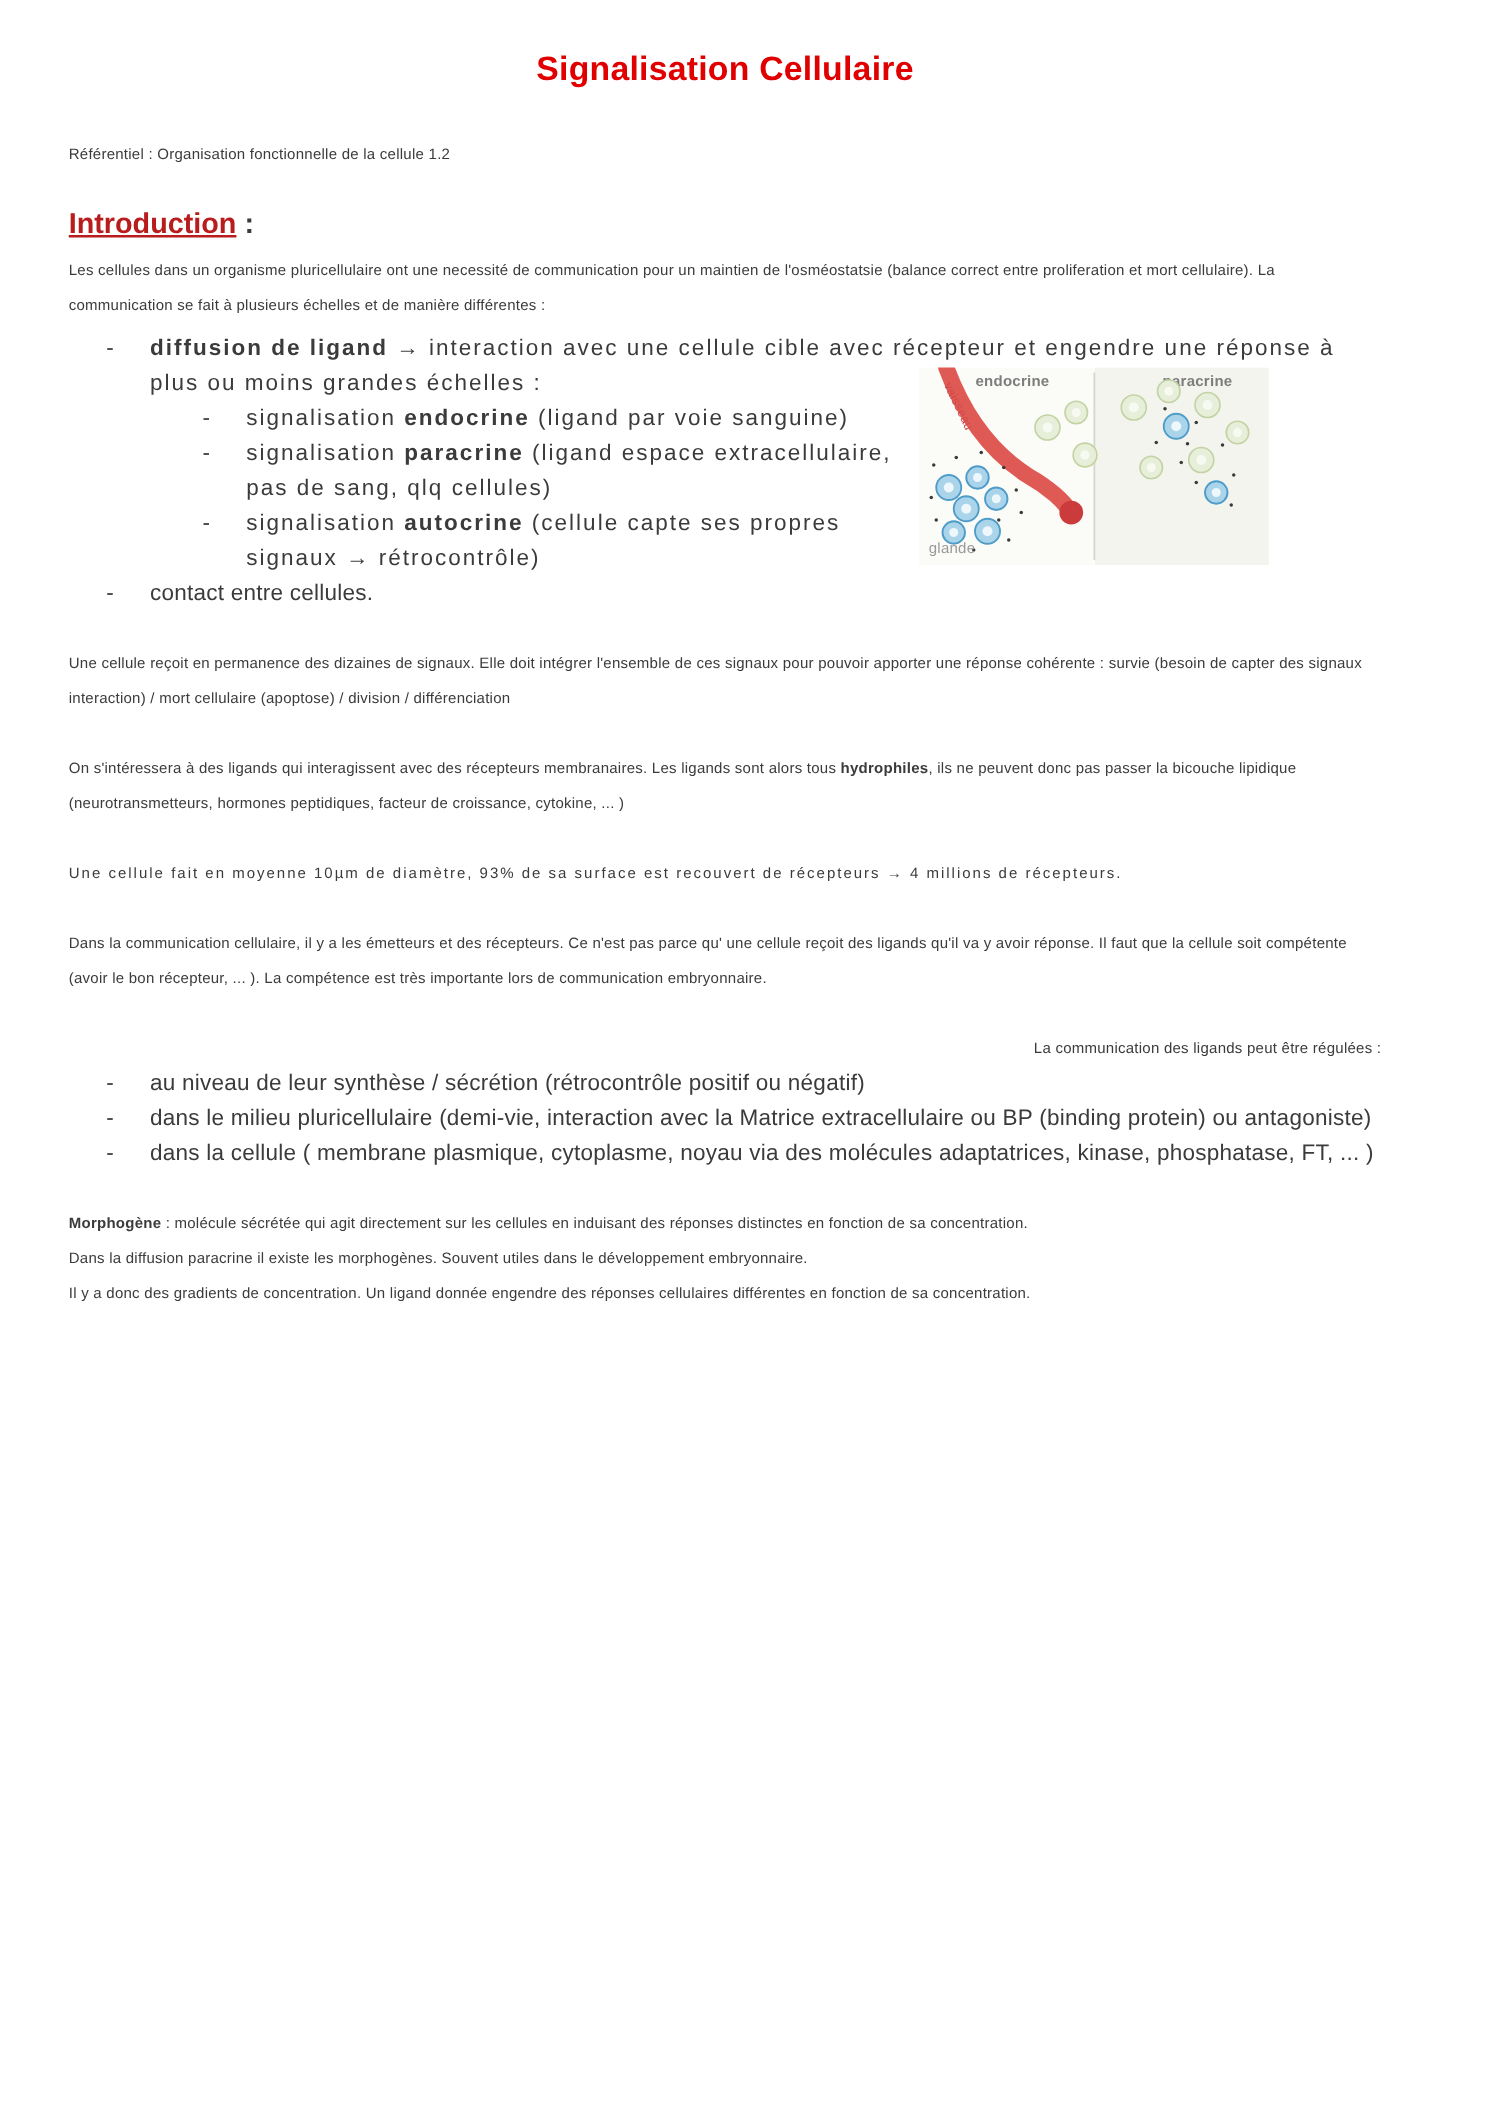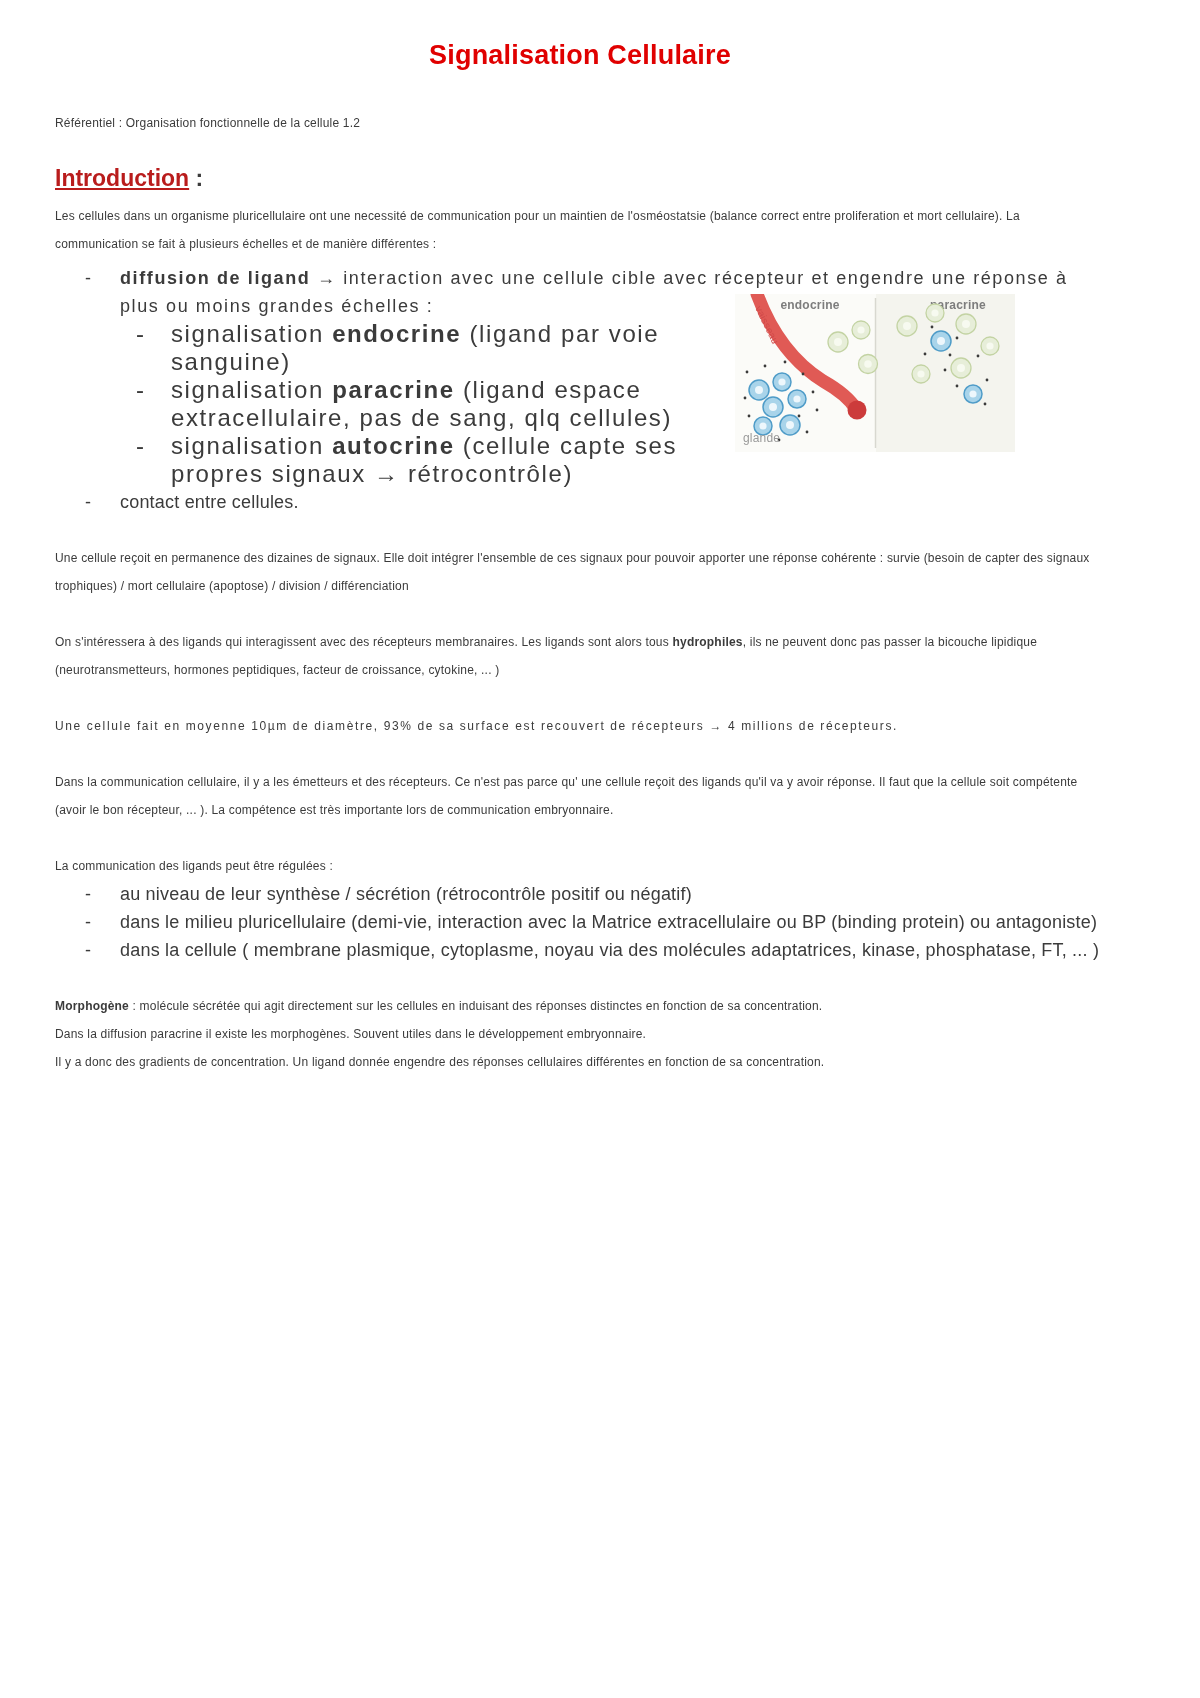--- a/index.html
+++ b/index.html
@@ -36,38 +36,38 @@
   h2.intro-heading .blue { color:#b91c1c;text-decoration:underline; }
   h2.intro-heading .black { color:#3b3b3b; font-weight:bold; }
   .p {
     font-size:12px;
     line-height:28px;
     letter-spacing:0.2px;
     margin-bottom:28px;
     text-align:left;
   }
   .p.tight { margin-bottom:6px; }
-  .p.nomb  { margin-bottom:0; }
+  .p.nomb  { margin-bottom:0;text-align:right; }
   .tracked { letter-spacing:1.6px; }
   b { font-weight:bold; }
 
   ul { list-style:none; text-indent:0; }
   ul.l1 { margin-bottom:28px; }
   ul.l1 > li {
     font-size:18px;
     line-height:28px;
     letter-spacing:0.2px;
     margin-left:30px;
     padding-left:35px;
     text-indent:-35px;
   }
   ul.l2 > li {
-    font-size:24px;
+    font-size:18px;
     line-height:28px;
-    margin-left:16px;
+    margin-left:42px;
     padding-left:35px;
     text-indent:-35px;
   }
   .mk {
     display:inline-block;
     width:35px;
     text-indent:0;
   }
   .clear { clear:both; }
 
@@ -188,21 +188,21 @@
 
       <ul class="l2">
         <li><span class="mk">-</span><span class="tracked"><span>signalisation </span><b>endocrine</b><span> (ligand par voie sanguine)</span></span></li>
         <li><span class="mk">-</span><span class="tracked"><span>signalisation </span><b>paracrine</b><span> (ligand espace extracellulaire, pas de sang, qlq cellules)</span></span></li>
         <li><span class="mk">-</span><span class="tracked"><span>signalisation </span><b>autocrine</b><span> (cellule capte ses propres signaux → rétrocontrôle)</span></span></li>
       </ul>
     </li>
     <li><span class="mk">-</span><span>contact entre cellules.</span></li>
   </ul>
 
-  <div class="p clear">Une cellule reçoit en permanence des dizaines de signaux. Elle doit intégrer l'ensemble de ces signaux pour pouvoir apporter une réponse cohérente : survie (besoin de capter des signaux trophiques) / mort cellulaire (apoptose) / division / différenciation</div>
+  <div class="p clear">Une cellule reçoit en permanence des dizaines de signaux. Elle doit intégrer l'ensemble de ces signaux pour pouvoir apporter une réponse cohérente : survie (besoin de capter des signaux interaction) / mort cellulaire (apoptose) / division / différenciation</div>
 
   <div class="p"><span>On s'intéressera à des ligands qui interagissent avec des récepteurs membranaires. Les ligands sont alors tous </span><b>hydrophiles</b><span>, ils ne peuvent donc pas passer la bicouche lipidique (neurotransmetteurs, hormones peptidiques, facteur de croissance, cytokine, ... )</span></div>
 
   <div class="p tracked">Une cellule fait en moyenne 10µm de diamètre, 93% de sa surface est recouvert de récepteurs → 4 millions de récepteurs.</div>
 
   <div class="p">Dans la communication cellulaire, il y a les émetteurs et des récepteurs. Ce n'est pas parce qu' une cellule reçoit des ligands qu'il va y avoir réponse. Il faut que la cellule soit compétente (avoir le bon récepteur, ... ). La compétence est très importante lors de communication embryonnaire.</div>
 
   <div class="p nomb">La communication des ligands peut être régulées :</div>
 
   <ul class="l1">

